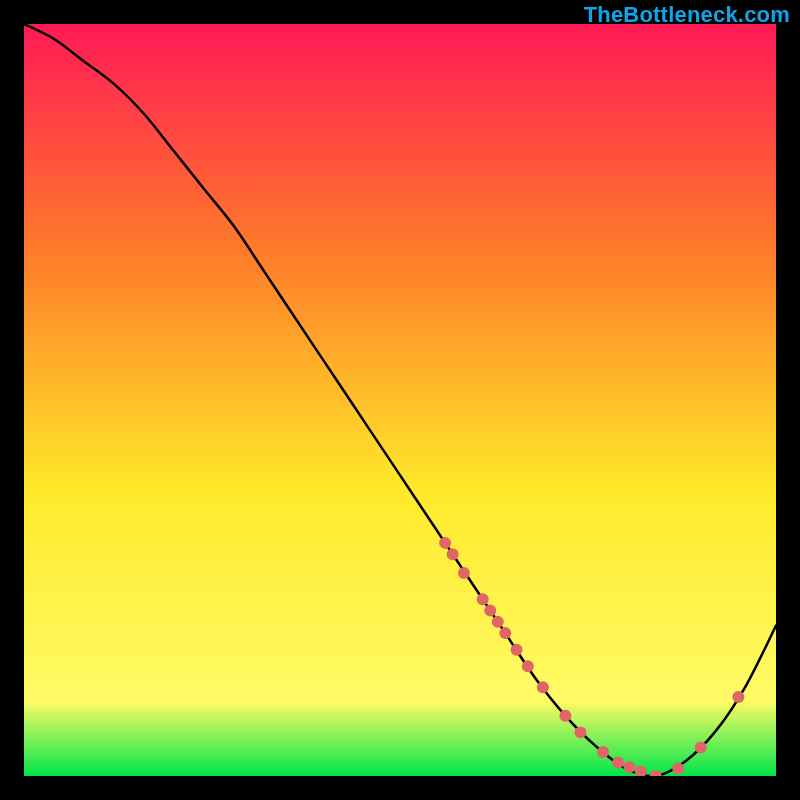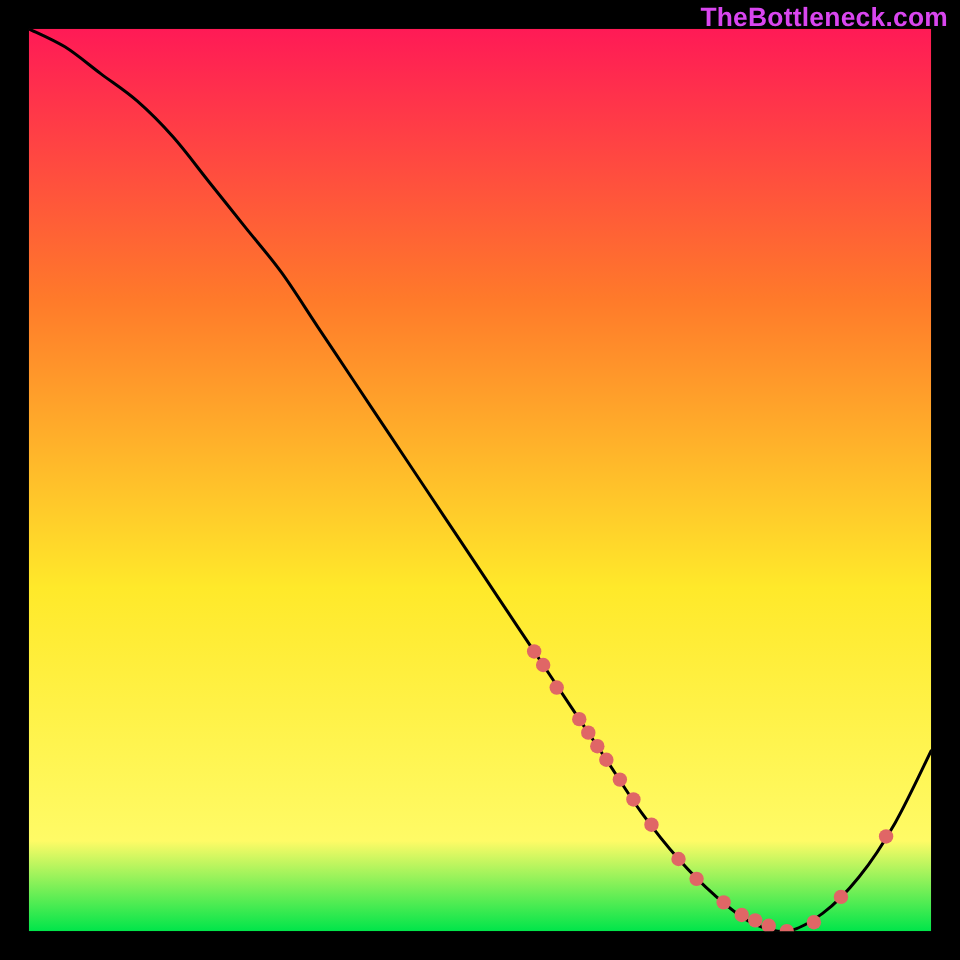--- a/index.html
+++ b/index.html
@@ -24,21 +24,21 @@
     left: 24px;
     top: 24px;
     width: 752px;
     height: 752px;
     
   }
   .watermark {
     position: absolute;
     top: 2px;
     right: 10px;
-    color: #d946ef;
+    color: #0ea5e9;
     font-size: 22px;
     font-weight: 600;
     letter-spacing: 0.2px;
     user-select: none;
   }
   svg {
     display: block;
   }
 </style>
 </head>

